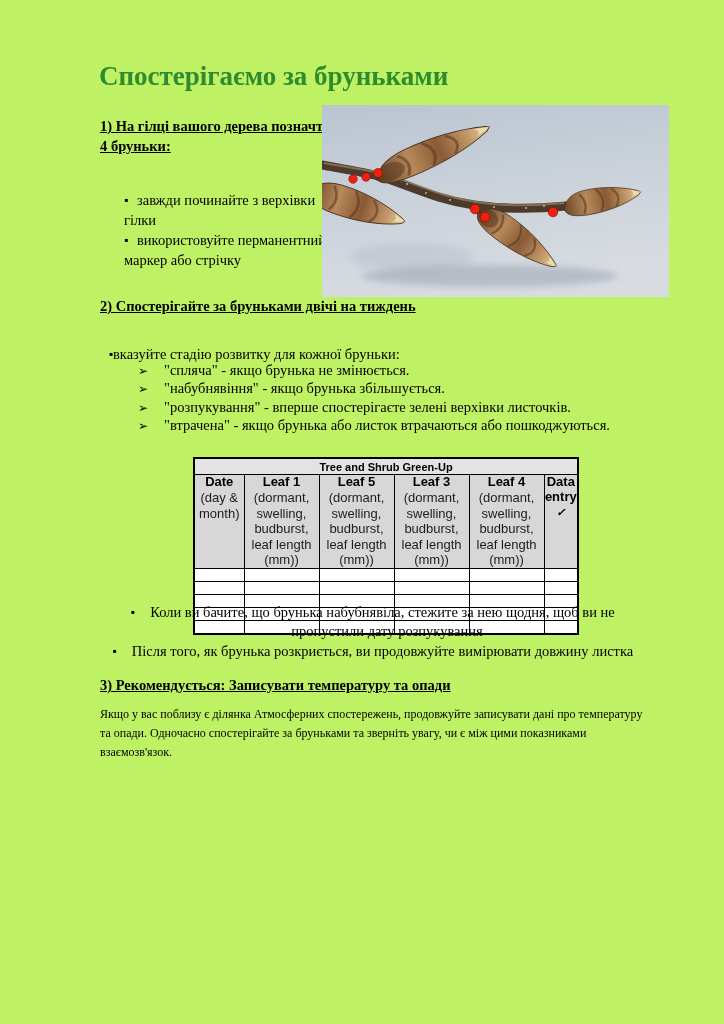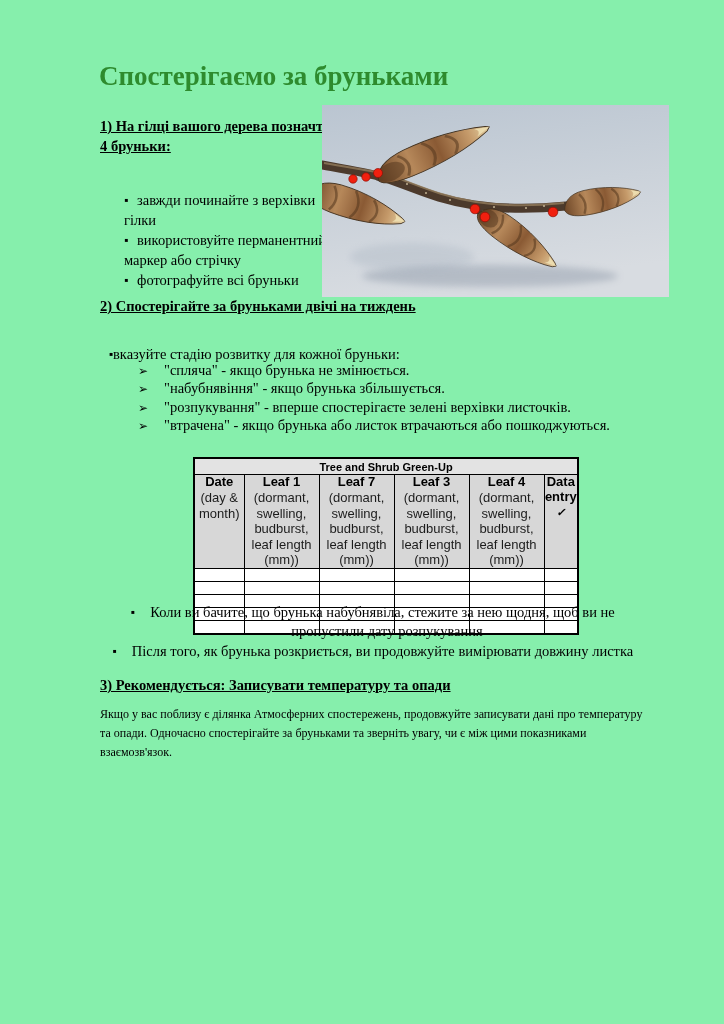--- a/index.html
+++ b/index.html
@@ -1,17 +1,17 @@
 <!DOCTYPE html>
 <html><head>
 <meta charset="utf-8">
 <style>
   html,body{margin:0;padding:0;background:#ffffff;}
   .page{
-    position:relative;width:724px;height:1024px;background:#86efac;
+    position:relative;width:724px;height:1024px;background:#bef264;
     font-family:"Liberation Serif", serif;color:#000;overflow:hidden;
   }
   .doc-title{
     position:absolute;left:99px;top:62px;
     font-size:27px;font-weight:bold;line-height:1.1;
     color:#2e8b2e;
   }
   
   .s1{position:absolute;left:100px;top:116px;width:232px;font-size:14.5px;line-height:1.4;}
   .sec-heading{font-weight:bold;text-decoration:underline;}
@@ -50,21 +50,20 @@
 
 <div class="page">
 
   <div class="doc-title">Спостерігаємо за бруньками</div>
 
   <div class="s1">
     <div class="sec-heading">1) На гілці вашого дерева позначте 4 бруньки:</div>
     <ul class="bullets">
       <li><span class="marker">▪</span><span>завжди починайте з верхівки гілки</span></li>
       <li><span class="marker">▪</span><span>використовуйте перманентний маркер або стрічку</span></li>
-      <li><span class="marker">▪</span><span>фотографуйте всі бруньки</span></li>
     </ul>
   </div>
 
   <svg class="photo" viewBox="0 0 347 192" xmlns="http://www.w3.org/2000/svg">
     <defs>
       <linearGradient id="bg" x1="0" y1="0" x2="0.25" y2="1">
         <stop offset="0" stop-color="#bac5d1"></stop>
         <stop offset="0.55" stop-color="#cbd2da"></stop>
         <stop offset="1" stop-color="#d8dce1"></stop>
       </linearGradient>
@@ -165,21 +164,21 @@
       <tr class="hdr">
         <th>
               <span class="col-name">Date</span>
               <span class="col-desc">(day &amp; month)</span>
             </th>
         <th>
               <span class="col-name">Leaf 1</span>
               <span class="col-desc">(dormant, swelling, budburst, leaf length (mm))</span>
             </th>
         <th>
-              <span class="col-name">Leaf 7</span>
+              <span class="col-name">Leaf 5</span>
               <span class="col-desc">(dormant, swelling, budburst, leaf length (mm))</span>
             </th>
         <th>
               <span class="col-name">Leaf 3</span>
               <span class="col-desc">(dormant, swelling, budburst, leaf length (mm))</span>
             </th>
         <th>
               <span class="col-name">Leaf 4</span>
               <span class="col-desc">(dormant, swelling, budburst, leaf length (mm))</span>
             </th>

